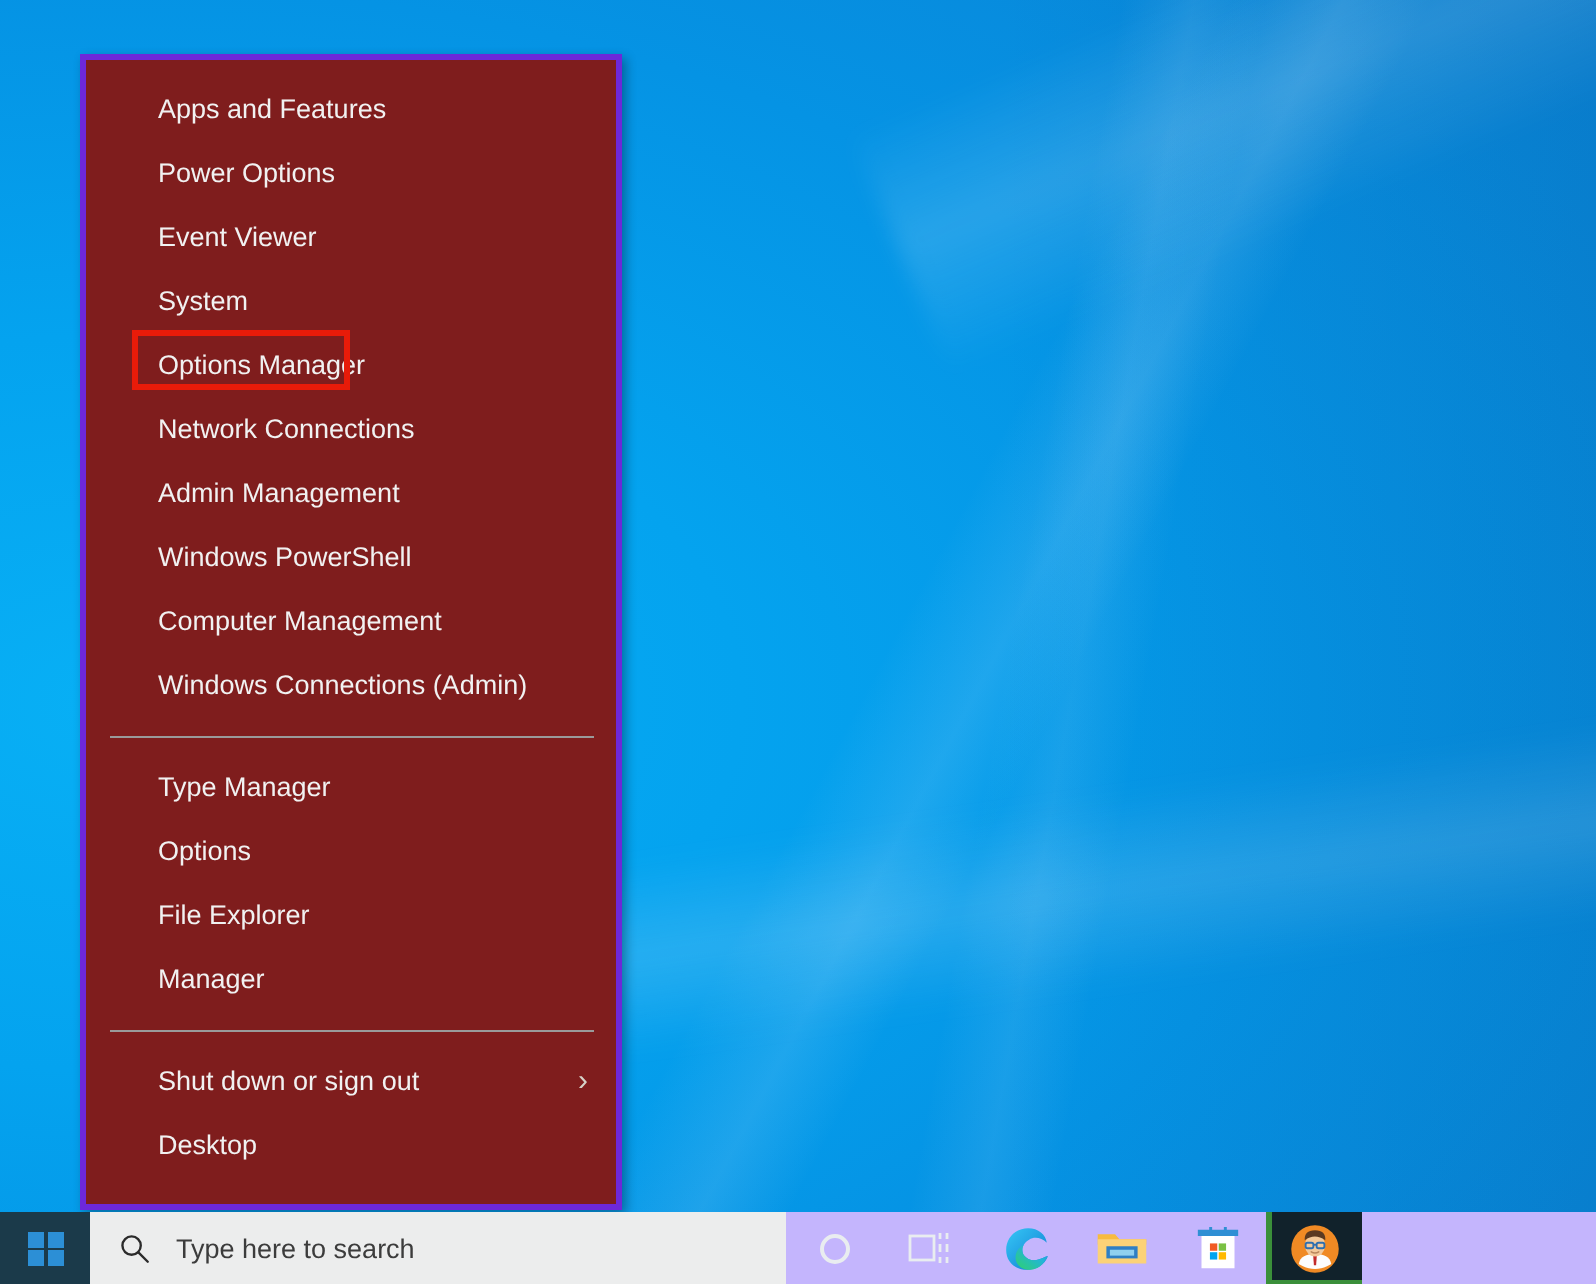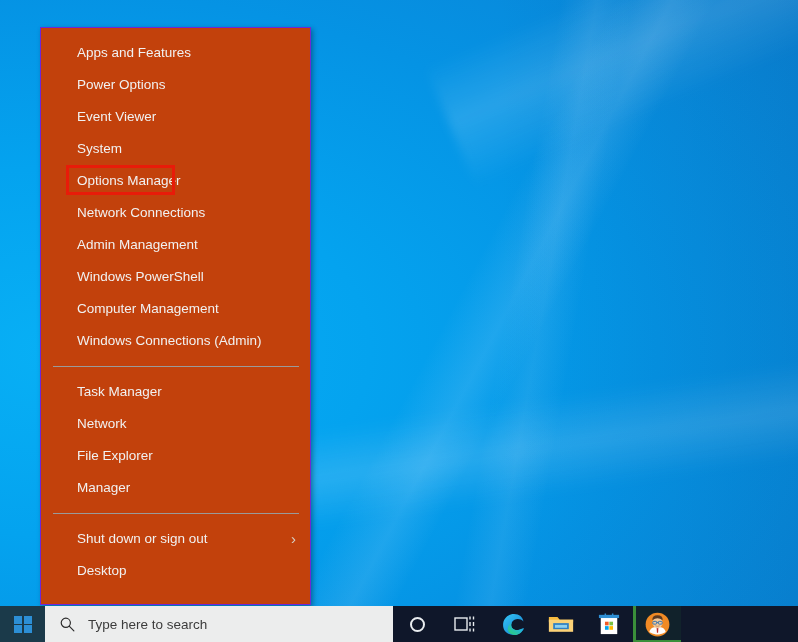--- a/index.html
+++ b/index.html
@@ -56,22 +56,22 @@
     pointer-events: none;
   }
 
   
   #winx-menu {
     position: absolute;
     left: 40px;
     top: 27px;
     width: 271px;
     height: 578px;
-    background: #c2410c;
-    border: 1px solid #6d28d9;
+    background: #7f1d1d;
+    border: 3px solid #6d28d9;
     box-sizing: border-box;
     box-shadow: 2px 2px 5px rgba(0,0,0,0.32);
     padding-top: 9px;
     text-decoration: underline;
   }
   .menu-item {
     position: relative;
     height: 32px;
     line-height: 32px;
     padding-left: 36px;
@@ -109,21 +109,21 @@
     pointer-events: none;
   }
 
   
   #taskbar {
     position: absolute;
     left: 0;
     bottom: 0;
     width: 798px;
     height: 36px;
-    background: #0f172a;
+    background: #c4b5fd;
     display: flex;
     align-items: stretch;
   }
   #start-button {
     width: 45px;
     height: 36px;
     background: #1b3a4a;
     display: flex;
     align-items: center;
     justify-content: center;
@@ -206,22 +206,22 @@
       <div class="menu-item"><span class="label">Power Options</span></div>
       <div class="menu-item"><span class="label">Event Viewer</span></div>
       <div class="menu-item"><span class="label">System</span></div>
       <div class="menu-item"><span class="label">Options Manager</span></div>
       <div class="menu-item"><span class="label">Network Connections</span></div>
       <div class="menu-item"><span class="label">Admin Management</span></div>
       <div class="menu-item"><span class="label">Windows PowerShell</span></div>
       <div class="menu-item"><span class="label">Computer Management</span></div>
       <div class="menu-item"><span class="label">Windows Connections (Admin)</span></div>
       <div class="menu-sep"></div>
-      <div class="menu-item"><span class="label">Task Manager</span></div>
-      <div class="menu-item"><span class="label">Network</span></div>
+      <div class="menu-item"><span class="label">Type Manager</span></div>
+      <div class="menu-item"><span class="label">Options</span></div>
       <div class="menu-item"><span class="label">File Explorer</span></div>
       <div class="menu-item"><span class="label">Manager</span></div>
       <div class="menu-sep"></div>
       <div class="menu-item"><span class="label">Shut down or sign out</span><span class="chevron">›</span></div>
       <div class="menu-item"><span class="label">Desktop</span></div>
     </div>
 
   <div id="annotation-box"></div>
 
   <div id="taskbar">

